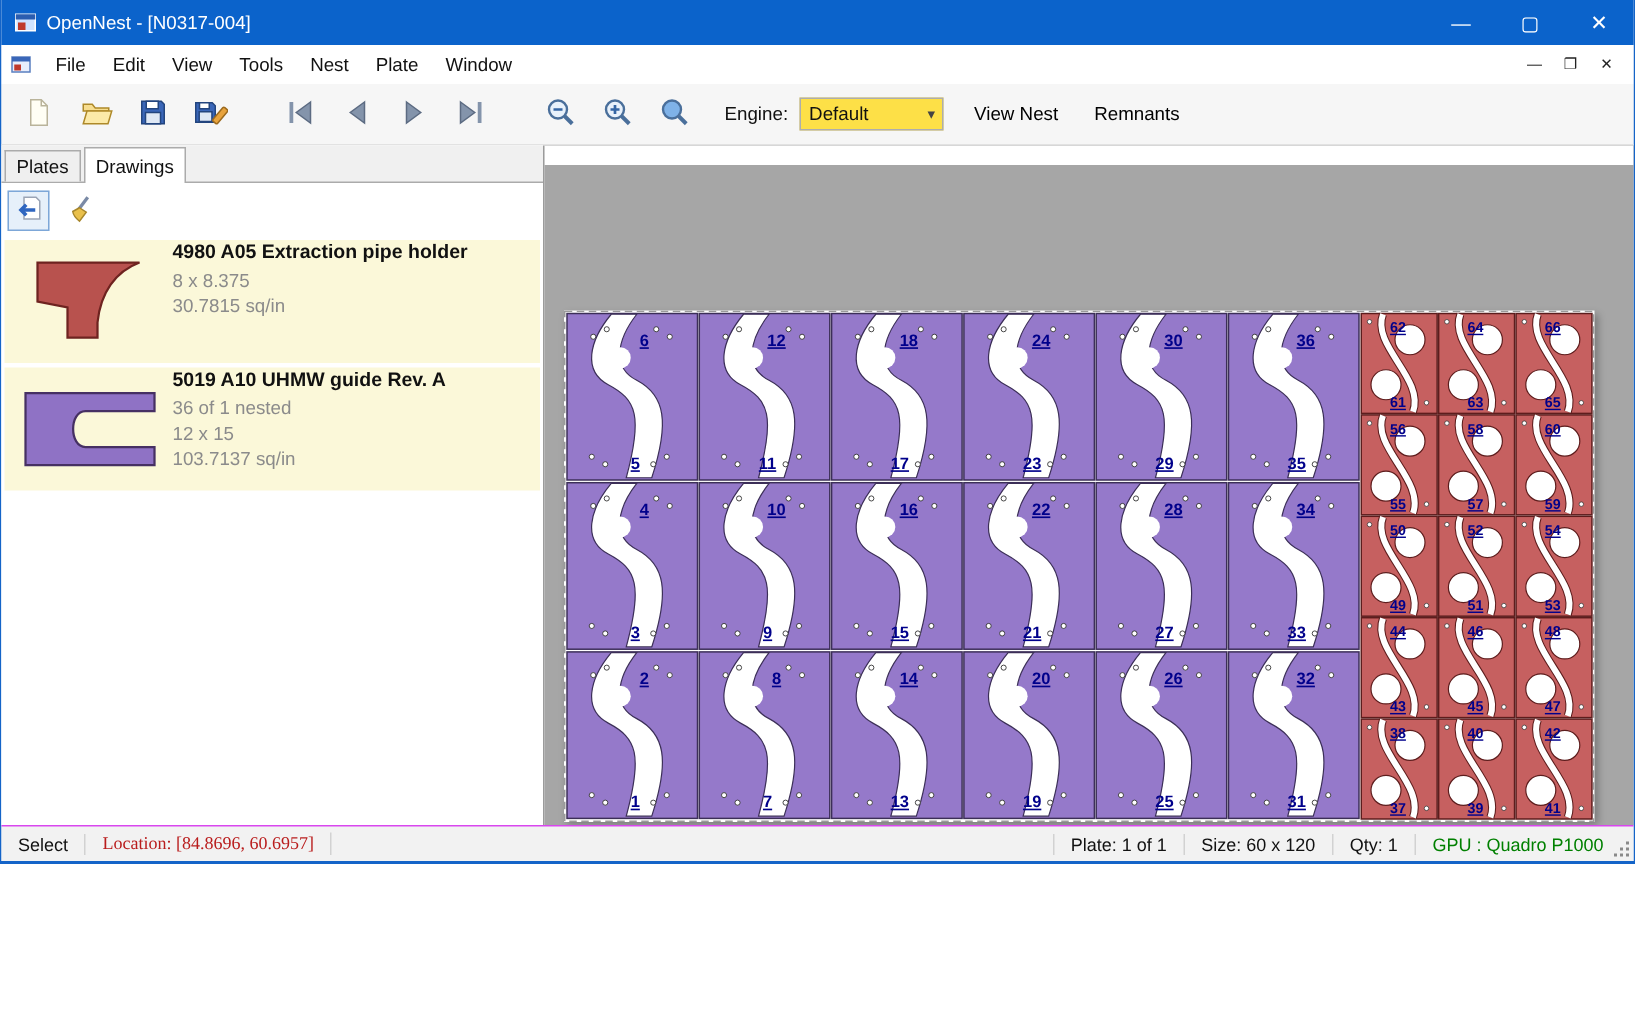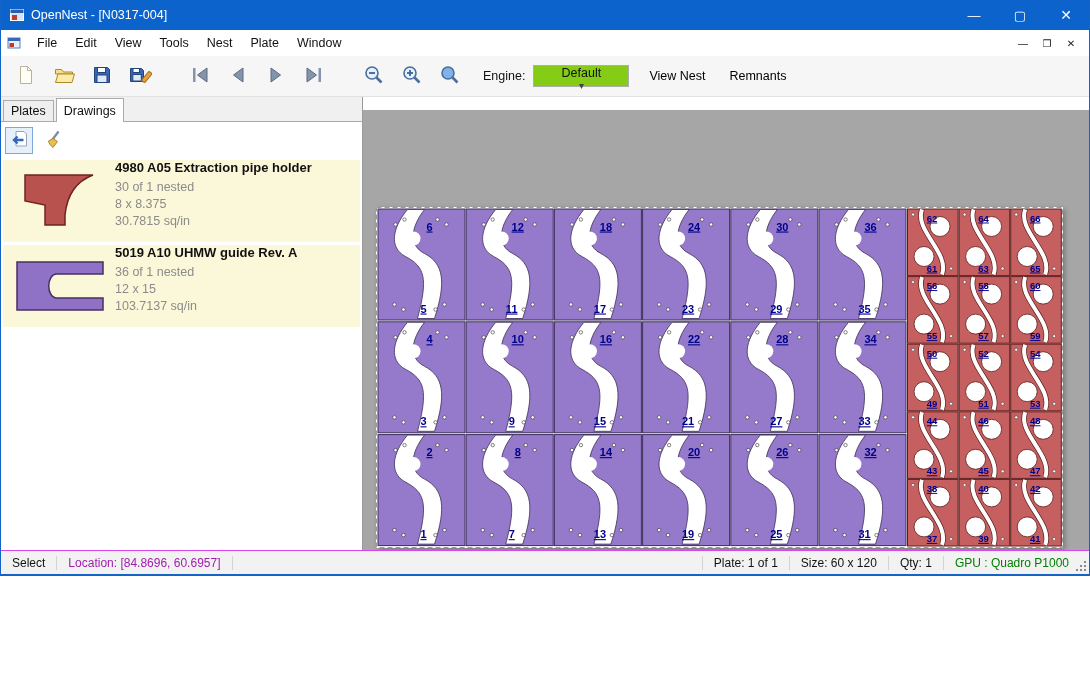--- a/index.html
+++ b/index.html
@@ -21,21 +21,21 @@
   .menubar .mdi-icon { margin-right:6px; display:flex; }
   .menu-item { padding:4px 9px; font-size:12.5px; cursor:default; }
   .mdi-controls { margin-left:auto; display:flex; align-items:center; }
   .mdi-btn { width:24px; height:20px; display:flex; align-items:center; justify-content:center; font-size:10px; color:#222; }
 
   
   .toolbar { flex:none; height:41px; background:#f6f6f6; border-bottom:1px solid #e2e2e2; display:flex; align-items:center; padding-left:10px; }
   .tb { width:30px; height:30px; margin-right:8px; background:none; border:none; display:flex; align-items:center; justify-content:center; padding:0; }
   .tb-gap { width:22px; flex:none; }
   .engine-label { font-weight:normal; font-size:12.5px; margin:0 8px 0 10px; }
-  .combo { width:96px; height:22px; background:#84cc16; border:1px solid #adadad; display:flex; align-items:center; justify-content:space-between; padding:0 5px; font-size:12.5px;flex-direction:column; }
+  .combo { width:96px; height:22px; background:#fde047; border:1px solid #adadad; display:flex; align-items:center; justify-content:space-between; padding:0 5px; font-size:12.5px; }
   .combo-arrow { font-size:10px; color:#444; }
   .tb-text { margin-left:16px; font-size:12.5px; background:none; border:none; padding:2px 4px; }
 
   
   .content { flex:1; display:flex; min-height:0; }
   .sidebar { width:362px; flex:none; border-right:1px solid #9b9b9b; background:#fff; display:flex; flex-direction:column; }
   .tabstrip { flex:none; height:25px; background:#f0f0f0; display:flex; align-items:flex-end; padding-left:2px; border-bottom:1px solid #ababab; }
   .tab { height:21px; padding:3px 7px; background:#efefef; border:1px solid #ababab; border-bottom:none; font-size:12.5px; margin-right:2px; }
   .tab.active { background:#fff; height:24px; padding-top:5px; margin-bottom:-1px; }
   .side-toolbar { flex:none; height:36px; display:flex; align-items:center; padding:4px 4px; background:#fff; }
@@ -50,21 +50,21 @@
 
   .canvas { flex:1; position:relative; background:#a6a6a6; overflow:hidden; }
   .canvas-strip { position:absolute; top:0; left:0; right:0; height:13px; background:#fff; }
   .sheet { position:absolute; left:13px; top:110px; box-shadow:2px 2px 5px rgba(0,0,0,.28); background:#fff; }
   svg text { font-family:"Liberation Sans", sans-serif; }
 
   
   .statusbar { flex:none; height:24px; background:#f2f2f2; border-top:1px solid #d946ef; display:flex; align-items:center; font-size:12px; position:relative; }
   .sb { padding:0 11px; display:flex; align-items:center; border-right:1px solid #d2d2d2; }
   .sb.right { border-right:none; border-left:1px solid #d2d2d2; }
-  .sb-loc { color:#a21caf; }
+  .sb-loc { color:#b91c1c;font-family:Liberation Serif, serif; }
   .sb-spacer { flex:1; }
   .grip { position:absolute; right:2px; bottom:2px; }
 </style>
 </head>
 <body>
 
 <div class="window">
 
   <div class="titlebar">
     <span class="app-icon">
@@ -211,21 +211,20 @@
       </div>
       <div id="drawing-list">
           <div class="card">
             <div class="thumb">
               <svg width="78" height="60" viewBox="0 0 78 60">
                 <path d="M4,4 L72,4 C56,10 46,24 44,44 L44,54 L24,54 L24,34 L4,30 Z" fill="#b8524e" stroke="#6e2320" stroke-width="1.5"></path>
               </svg>
             </div>
             <div class="meta">
               <div class="card-title">4980 A05 Extraction pipe holder</div>
-              <div class="card-sub">30 of 1 nested</div>
               <div class="card-sub">8 x 8.375</div>
               <div class="card-sub">30.7815 sq/in</div>
             </div>
           </div>
           <div class="card">
             <div class="thumb">
               <svg width="95" height="58" viewBox="0 0 95 58">
                 <path d="M4,5 H90 V17 H44 C33,17 33,41 44,41 H90 V53 H4 Z" fill="#8f72c5" stroke="#463063" stroke-width="1.5"></path>
               </svg>
             </div>

